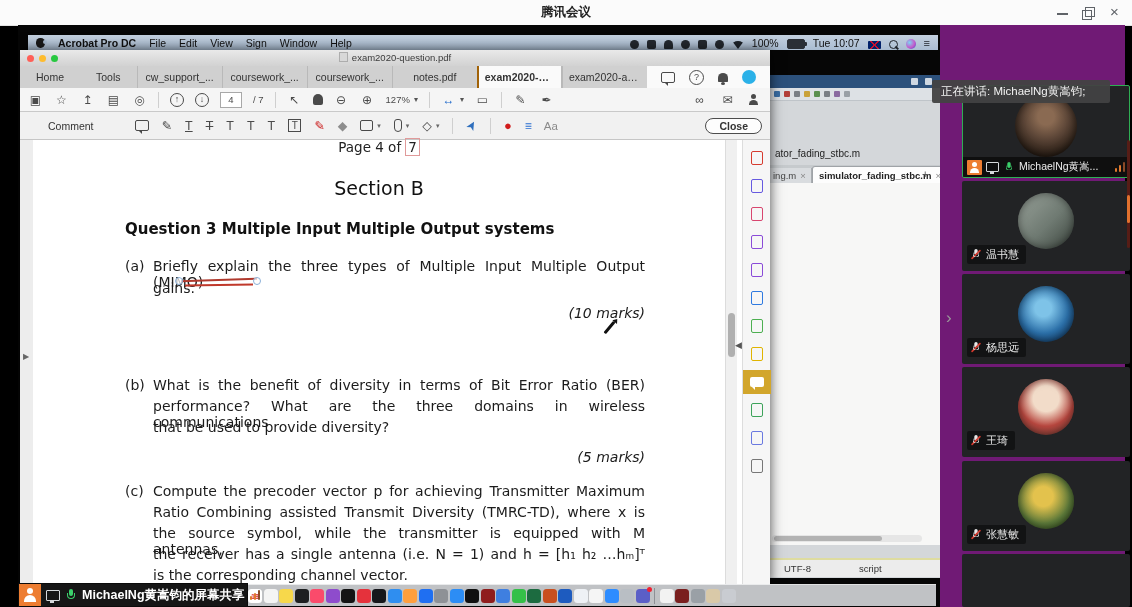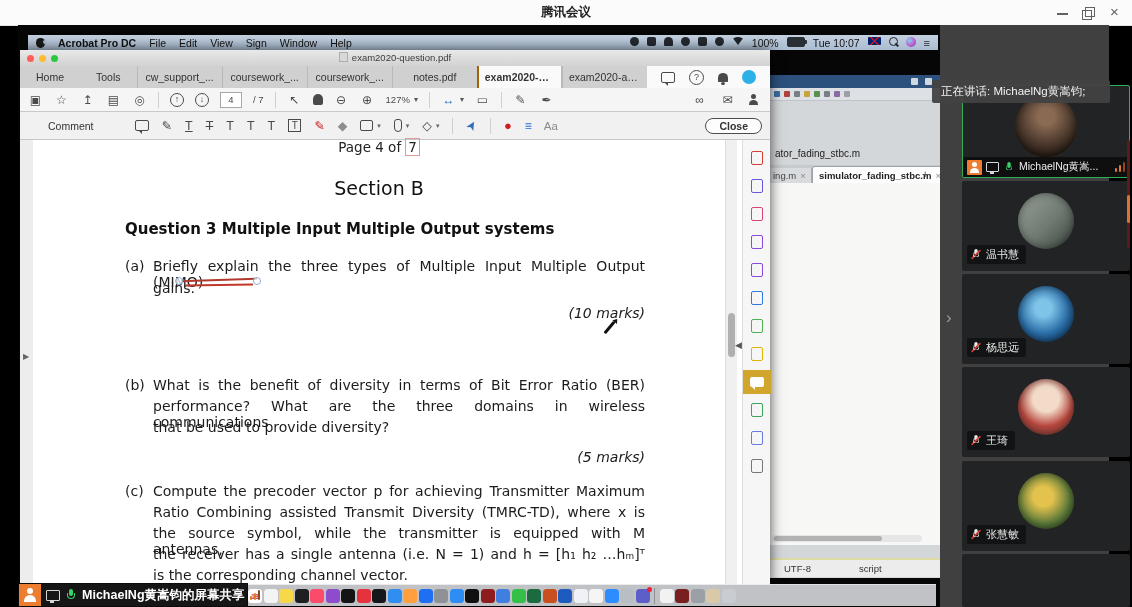--- a/index.html
+++ b/index.html
@@ -17,21 +17,21 @@
   .wc-close{right:8px;top:1px;font-size:15px;color:#5f6368;line-height:22px;}
 
   
   .mac{left:18px;top:25px;width:922px;height:582px;background:#060606;overflow:hidden;}
 
   .menubar{left:10px;top:10px;width:910px;height:15px;background:linear-gradient(#c3d0df,#aabdd2);
            display:flex;align-items:center;font-size:10.5px;color:#111;padding:4px 8px;box-sizing:border-box;gap:13px;}
   .apple{width:9px;height:10px;background:#1a1a1a;border-radius:45% 45% 48% 48%;position:relative;flex:none;}
   .apple::after{content:"";position:absolute;right:-2px;top:2px;width:4px;height:4px;border-radius:50%;background:#aabdd2;}
   .mb-app{font-weight:bold;}
-  .mb-right{margin-left:auto;display:flex;align-items:flex-start;gap:8px;}
+  .mb-right{margin-left:auto;display:flex;align-items:flex-end;gap:8px;}
   .st{width:9px;height:9px;background:#24292f;border-radius:50%;flex:none;}
   .st.sq{border-radius:2px;}
   .st.bell{border-radius:50% 50% 10% 10%;}
   .wifi{flex:none;width:0;height:0;border-left:6px solid transparent;border-right:6px solid transparent;border-top:8px solid #1e232a;border-radius:50%;}
   .battery{flex:none;width:16px;height:8px;border:1px solid #2a2f36;border-radius:2px;position:relative;background:#2a2f36;}
   .battery::after{content:"";position:absolute;right:-3px;top:2px;width:2px;height:4px;background:#2a2f36;border-radius:0 1px 1px 0;}
   .flag{flex:none;width:13px;height:8px;background:
         linear-gradient(45deg,transparent 44%,#c8102e 44%,#c8102e 56%,transparent 56%),
         linear-gradient(-45deg,transparent 44%,#c8102e 44%,#c8102e 56%,transparent 56%),#012169;border-radius:1px;}
   .lens-sm{flex:none;width:7px;height:7px;border:1.4px solid #1e232a;border-radius:50%;position:relative;}
@@ -162,21 +162,21 @@
   .mic::after{content:"";position:absolute;left:2px;top:4px;width:8px;height:6px;border:1.4px solid #3bd06b;border-top:none;border-radius:0 0 6px 6px;box-sizing:border-box;}
   .mic.white::before{background:#e8e8e8;}
   .mic.white::after{border-color:#e8e8e8;}
   .mic .slash{position:absolute;left:5px;top:-1px;width:2px;height:15px;background:#d33a2e;transform:rotate(45deg);border-radius:1px;}
   .sb-text{font-size:12.5px;font-weight:bold;color:#fff;white-space:nowrap;}
   .bars{display:flex;align-items:flex-end;gap:1.5px;flex:none;}
   .bars i{width:2.5px;background:#e07a2e;display:block;border-radius:1px;}
   .bars .b1{height:4px;} .bars .b2{height:7px;} .bars .b3{height:10px;background:#8a4a28;}
 
   
-  .rpanel{left:940px;top:25px;width:169px;height:582px;background:#404040;}
+  .rpanel{left:940px;top:25px;width:169px;height:582px;background:#701a75;padding-left:16px;}
   .tile{left:22px;width:168px;background:#222325;border-radius:2px;overflow:hidden;}
   .tile.speaking{border:1px solid #2fae54;box-sizing:border-box;}
   .pt-avatar{left:56px;width:56px;height:56px;border-radius:50%;box-shadow:inset 0 0 8px rgba(0,0,0,.5);}
   .pname{left:5px;bottom:7px;display:flex;align-items:center;gap:4px;background:rgba(0,0,0,.45);padding:2px 7px 2px 3px;border-radius:2px;}
   .pn-text{font-size:11px;color:#e8e8e8;white-space:nowrap;}
   .t1bar{left:0;right:0;bottom:0;height:20px;background:rgba(12,12,12,.85);display:flex;align-items:center;gap:4px;padding:0 4px;}
   .t1-person{width:15px;height:15px;background:#ed7d31;flex:none;position:relative;border-radius:1px;}
   .t1-person::before{content:"";position:absolute;left:5px;top:2px;width:5px;height:5px;border-radius:50%;background:#fff;}
   .t1-person::after{content:"";position:absolute;left:3px;top:8px;width:9px;height:5px;border-radius:5px 5px 0 0;background:#fff;}
   .t1-name{font-size:10.5px;color:#eee;white-space:nowrap;overflow:hidden;text-overflow:ellipsis;flex:1;}

